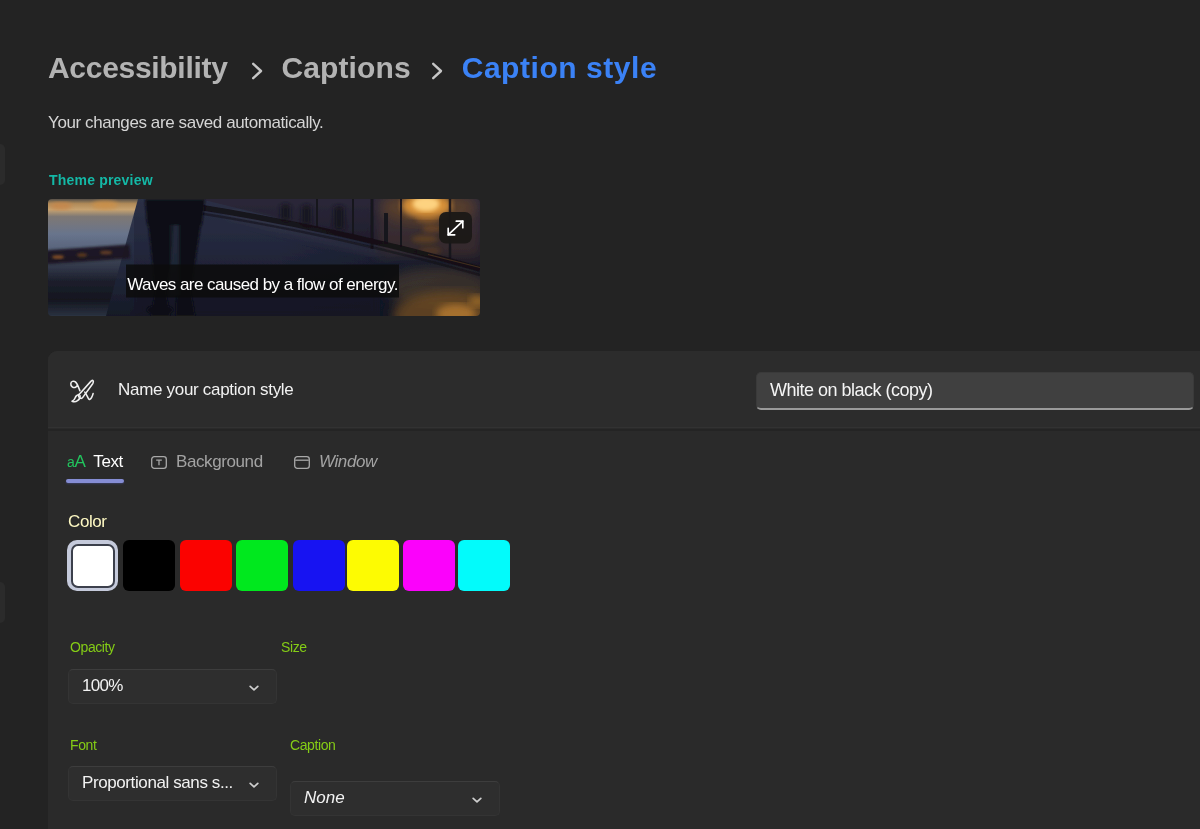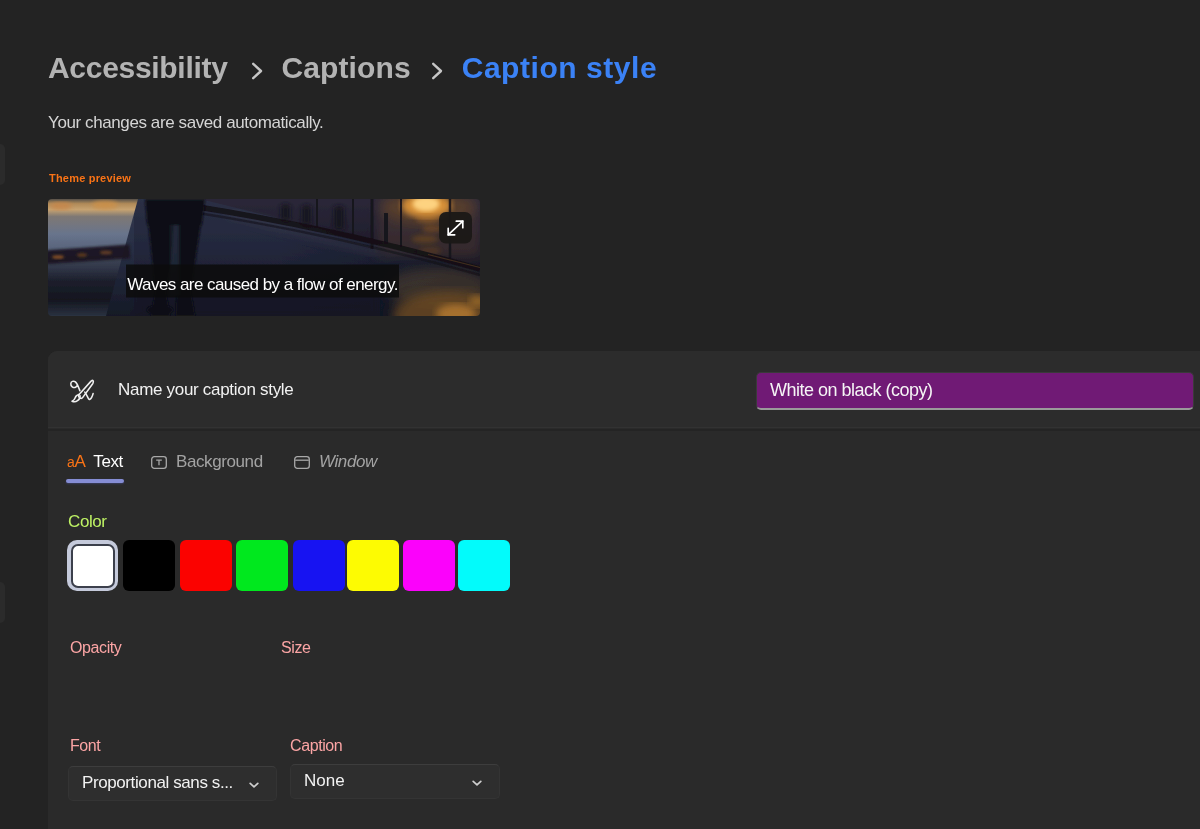--- a/index.html
+++ b/index.html
@@ -7,45 +7,45 @@
   body { font-family:"Liberation Sans", sans-serif; color:#fff; position:relative; opacity:0.999; }
   .abs { position:absolute; }
 
   
   #crumb { left:48px; top:51px; display:flex; align-items:center; }
   #crumb .c { font-size:30px; font-weight:700; color:#b3b3b3; letter-spacing:-0.3px; }
   #crumb .cur { color:#3b82f6; }
   #crumb svg.chev { margin:5px 17px 0 22px; }
 
   #autosave { left:48px; top:113px; font-size:17px; letter-spacing:-0.4px; color:#d5d5d5; }
-  #themeprev { left:49px; top:172px; font-size:11px; font-weight:700; letter-spacing:0.2px; color:#f97316; }
+  #themeprev { left:49px; top:172px; font-size:14px; font-weight:700; letter-spacing:0.2px; color:#14b8a6; }
 
   #preview { left:48px; top:199px; width:432px; height:117px; border-radius:4px; overflow:hidden; }
 
   
   #card { left:48px; top:351px; width:1152px; height:478px; background:#2a2a2a; border-radius:9px 0 0 0; }
   #cardhead { position:absolute; left:0; top:0; width:1152px; height:77px; background:#2c2c2c; border-radius:9px 0 0 0; border-bottom:1px solid #323232; }
   #carddiv { position:absolute; left:0; top:78px; width:1152px; height:2px; background:#242424; }
   #cardhead .lbl { position:absolute; left:70px; top:29px; font-size:17px; letter-spacing:-0.3px; color:#f2f2f2; }
   #peniconwrap { position:absolute; left:20px; top:27px; }
-  #namebox { position:absolute; left:708px; top:21px; width:438px; height:38px; background:#701a75; border:1px solid #3a3a3a; border-bottom:2px solid #9a9a9a; border-radius:5px; }
+  #namebox { position:absolute; left:708px; top:21px; width:438px; height:38px; background:#404040; border:1px solid #3a3a3a; border-bottom:2px solid #9a9a9a; border-radius:5px; }
   #namebox .txt { position:absolute; left:13px; top:7px; font-size:18px; letter-spacing:-0.5px; color:#f5f5f5; }
 
   
   .tab { position:absolute; display:flex; align-items:center; color:#a3a3a3; font-size:17px; letter-spacing:-0.4px; }
   #tab1 { color:#ffffff; }
-  .aA { color:#f97316; margin-right:8px; }
+  .aA { color:#22c55e; margin-right:8px; }
   .aA .s1 { font-size:14px; }
   .aA .s2 { font-size:17px; }
 
-  #colorlbl { font-size:17px; color:#bef264; }
+  #colorlbl { font-size:17px; color:#fef9c3; }
 
   .sw { position:absolute; top:189px; width:52px; height:51px; border-radius:6px; }
 
-  .fieldlbl { font-size:16px; letter-spacing:-0.4px; color:#fca5a5; }
+  .fieldlbl { font-size:14px; letter-spacing:-0.4px; color:#84cc16; }
   .dd { position:absolute; height:35px; background:#2e2e2e; border:1px solid #343434; border-top-color:#3d3d3d; border-radius:5px; }
   .dd .t { position:absolute; left:13px; top:6px; font-size:17px; letter-spacing:-0.4px; color:#f2f2f2; }
   .dd svg { position:absolute; right:17px; top:15px; }
 </style>
 </head>
 <body>
 
 <div class="abs" style="left:0; top:144px; width:5px; height:41px; background:#2b2b2b; border-radius:0 8px 8px 0;"></div>
 <div class="abs" style="left:0; top:582px; width:5px; height:41px; background:#2b2b2b; border-radius:0 8px 8px 0;"></div>
 
@@ -229,28 +229,34 @@
   <div class="sw" style="left:75px;  background:#000000;"></div>
   <div class="sw" style="left:132px; background:#fb0200;"></div>
   <div class="sw" style="left:188px; background:#00e81e;"></div>
   <div class="sw" style="left:245px; background:#1713f2;"></div>
   <div class="sw" style="left:299px; background:#fdfb02;"></div>
   <div class="sw" style="left:355px; background:#fb02fb;"></div>
   <div class="sw" style="left:410px; background:#02fbfb;"></div>
 
   <div class="abs fieldlbl" style="left:22px; top:288px;">Opacity</div>
   <div class="abs fieldlbl" style="left:233px; top:288px;">Size</div>
+  <div class="dd" style="left:20px; top:318px; width:209px;">
+    <div class="t" style="letter-spacing:-0.7px;">100%</div>
+    <svg width="10" height="7" viewBox="0 0 10 7">
+        <path d="M1.2 1.4 L5 4.9 L8.8 1.4" fill="none" stroke="#cfcfcf" stroke-width="1.7" stroke-linecap="round" stroke-linejoin="round"></path>
+      </svg>
+  </div>
 
   <div class="abs fieldlbl" style="left:22px; top:386px;">Font</div>
   <div class="abs fieldlbl" style="left:242px; top:386px;">Caption</div>
   <div class="dd" style="left:20px; top:415px; width:209px;">
     <div class="t">Proportional sans s...</div>
     <svg width="10" height="7" viewBox="0 0 10 7">
         <path d="M1.2 1.4 L5 4.9 L8.8 1.4" fill="none" stroke="#cfcfcf" stroke-width="1.7" stroke-linecap="round" stroke-linejoin="round"></path>
       </svg>
   </div>
-  <div class="dd" style="left:242px; top:413px; width:210px;">
+  <div class="dd" style="left:242px; top:430px; width:210px;font-style:italic;">
     <div class="t" style="letter-spacing:0;">None</div>
     <svg width="10" height="7" viewBox="0 0 10 7">
         <path d="M1.2 1.4 L5 4.9 L8.8 1.4" fill="none" stroke="#cfcfcf" stroke-width="1.7" stroke-linecap="round" stroke-linejoin="round"></path>
       </svg>
   </div>
 </div>
 
 </body></html>

